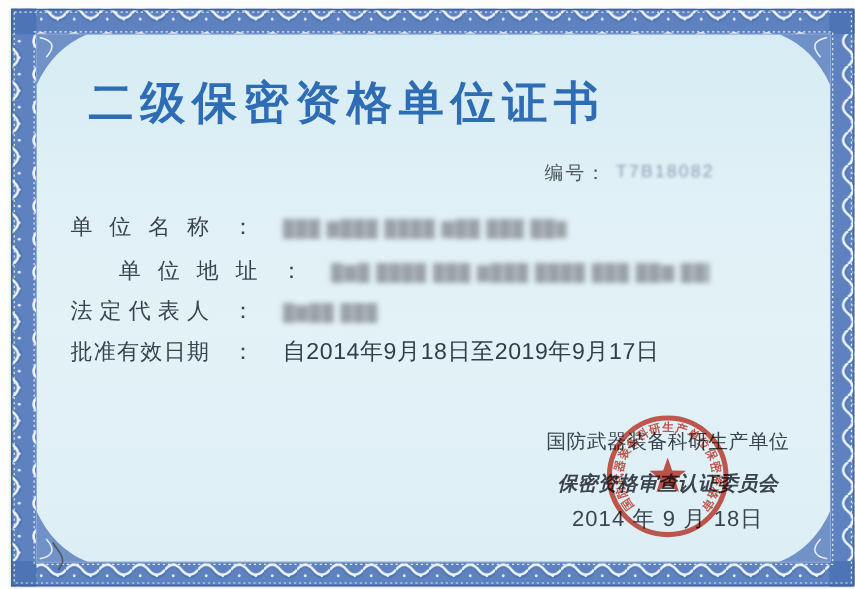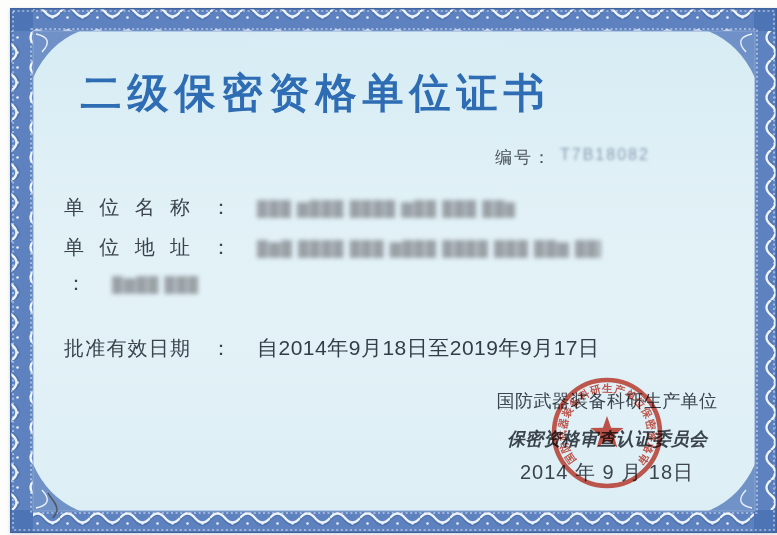--- a/index.html
+++ b/index.html
@@ -18,45 +18,45 @@
   }
   svg.frame{position:absolute;left:0;top:0;}
   .title{
     position:absolute;left:0;top:66px;width:625px;
     text-align:center;padding-left:6px;box-sizing:border-box;
     font-size:41px;font-weight:bold;letter-spacing:6px;
     color:#2e6cb3;white-space:nowrap;
   }
   .serial{
     position:absolute;left:495px;top:146px;height:22px;
-    display:flex;align-items:flex-start;white-space:nowrap;
+    display:flex;align-items:center;white-space:nowrap;
   }
   .serial-label{font-size:17px;color:#49525a;letter-spacing:2px;}
   .serial-value{
     margin-left:8px;font-size:16px;letter-spacing:2px;color:#8b9cb3;
     filter:blur(1.6px);
   }
   .field-row{
     position:absolute;left:64px;height:28px;line-height:28px;
     display:flex;align-items:baseline;white-space:nowrap;gap:19px;
   }
-  .row-0{top:193px;} .row-1{top:233px;} .row-2{top:269px;} .row-3{top:306px;}
+  .row-0{top:193px;} .row-1{top:233px;margin-left:44px;} .row-2{top:269px;} .row-3{top:306px;}
   .field-label{
     display:inline-block;width:126px;font-size:20px;color:#3a434c;
     text-align:justify;text-align-last:justify;
   }
   .field-colon{font-size:20px;color:#3a434c;margin-left:2px;}
   .field-value{margin-left:7px;}
   .redacted{
     display:inline-block;overflow:hidden;white-space:nowrap;
     height:19px;line-height:19px;font-size:15px;letter-spacing:1px;
     color:#9aa1a6;filter:blur(2.2px);vertical-align:-3px;
   }
   .w-name{width:258px;} .w-addr{width:344px;} .w-rep{width:86px;}
-  .date-value{font-size:21px;color:#333d47;font-weight:500;letter-spacing:.5px;margin-top:28px;}
+  .date-value{font-size:21px;color:#333d47;font-weight:500;letter-spacing:.5px;}
   .issuer{
     position:absolute;left:450px;top:389px;width:314px;text-align:center;
     color:#3b444d;
   }
   .issuer-line1{font-size:18px;font-weight:400;letter-spacing:.4px;line-height:24px;}
   .issuer-line2{font-size:18px;font-weight:600;letter-spacing:.2px;line-height:24px;margin-top:14px;font-style:italic;}
   .issuer-date{font-size:20px;font-weight:500;letter-spacing:1px;line-height:24px;margin-top:9px;}
   svg.seal{
     position:absolute;left:549px;top:375px;
     mix-blend-mode:multiply;opacity:.9;
@@ -128,20 +128,21 @@
     <span class="field-value redacted w-name">███ ▇███ ████ ▇██ ███ ██▇█ ███ ████ ███</span>
   </div>
 
   <div class="field-row row-1">
     <span class="field-label">单位地址</span>
     <span class="field-colon">：</span>
     <span class="field-value redacted w-addr">█▇█ ████ ███ ▇███ ████ ███ ██▇ ████ ███ ████ ███</span>
   </div>
 
   <div class="field-row row-2">
+    <span class="field-label">法定代表人</span>
     <span class="field-colon">：</span>
     <span class="field-value redacted w-rep">█▇██ ███</span>
   </div>
 
   <div class="field-row row-3">
     <span class="field-label">批准有效日期</span>
     <span class="field-colon">：</span>
     <span class="field-value date-value">自2014年9月18日至2019年9月17日</span>
   </div>
 

